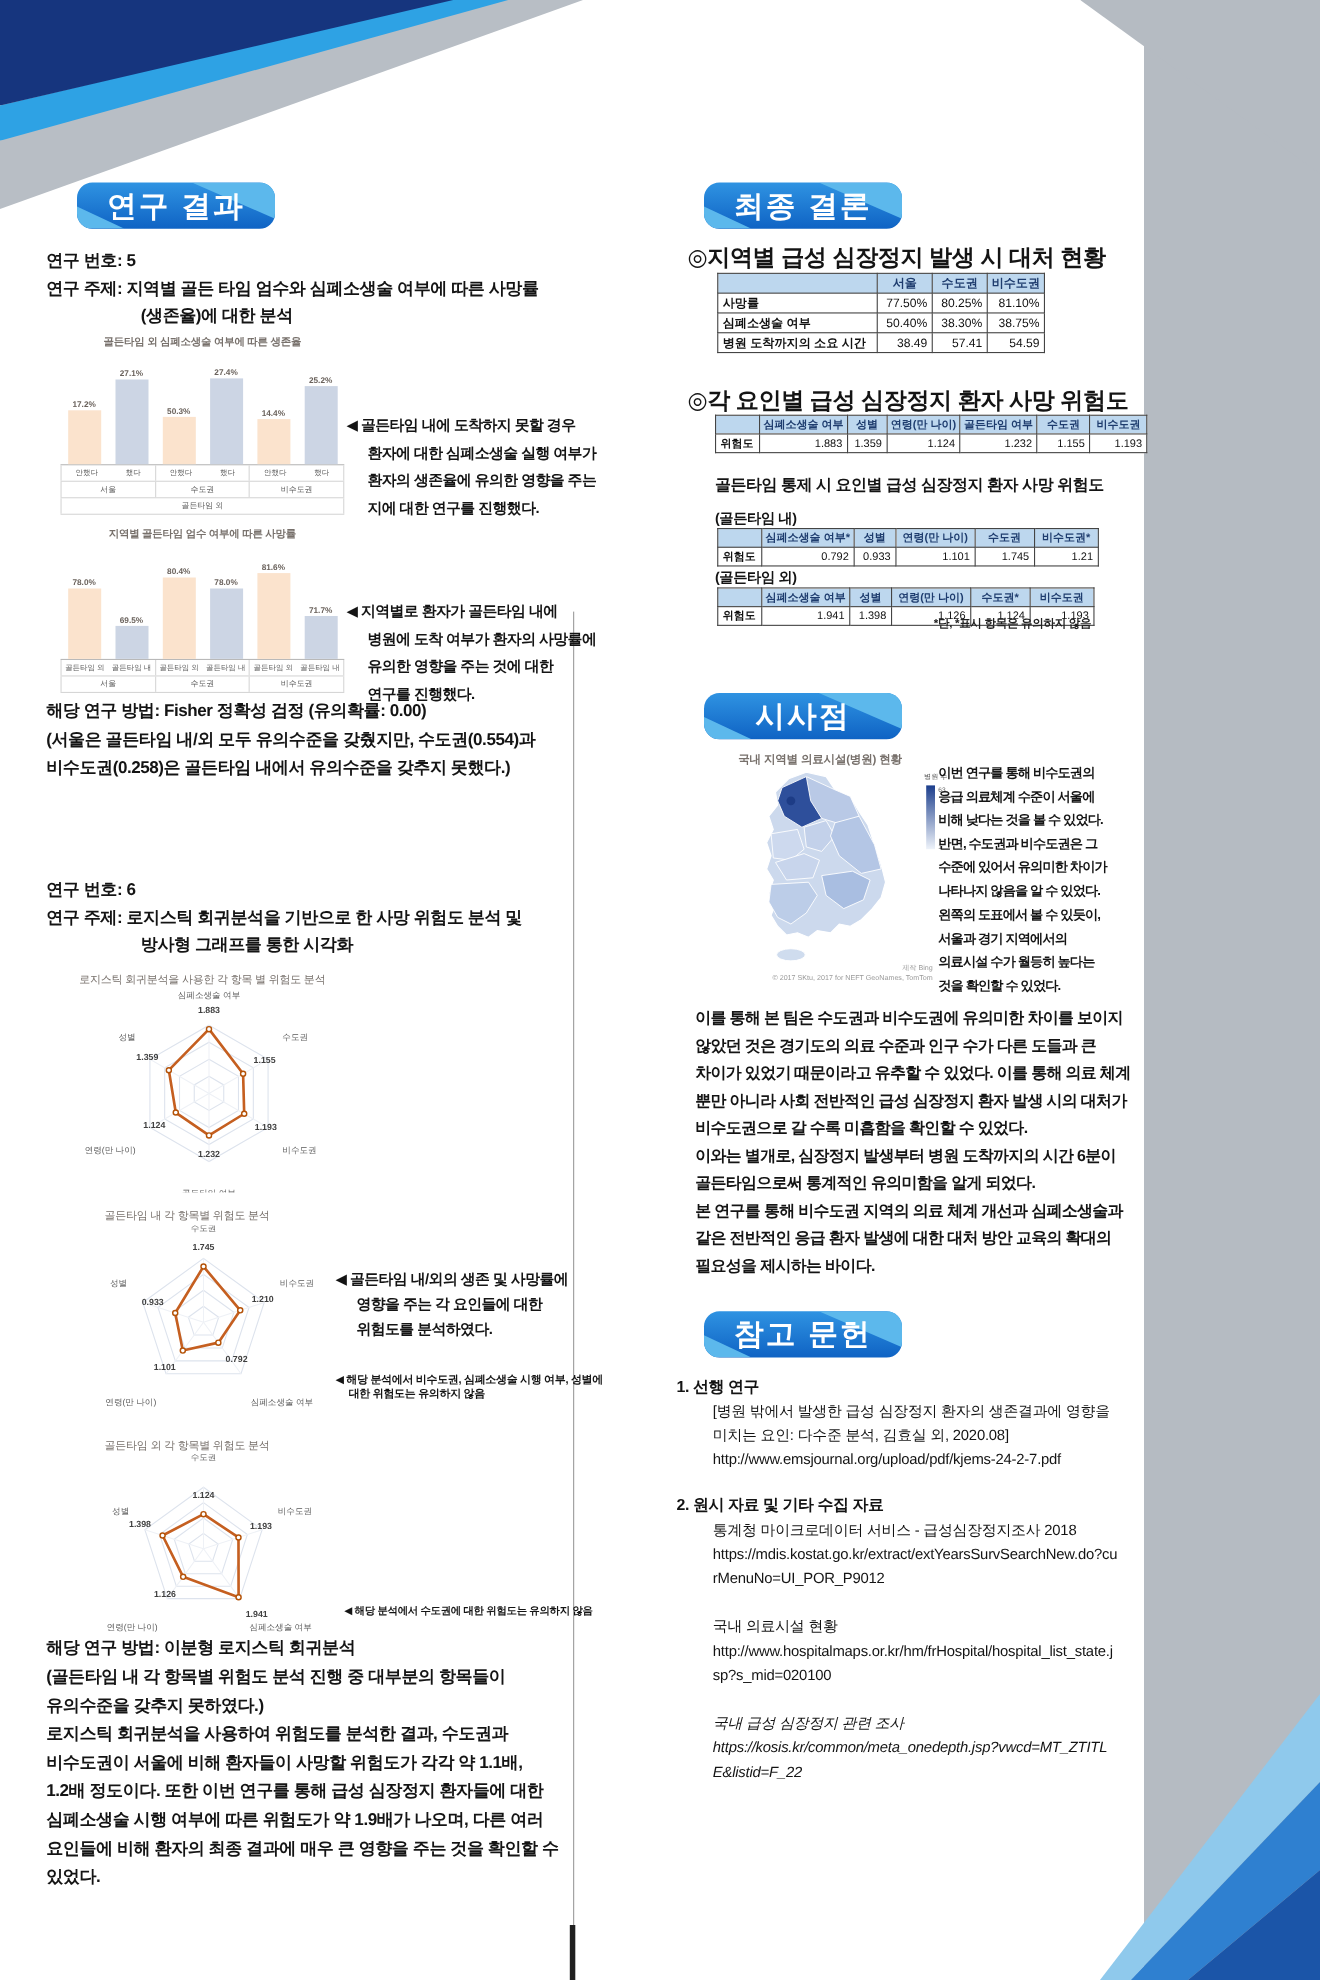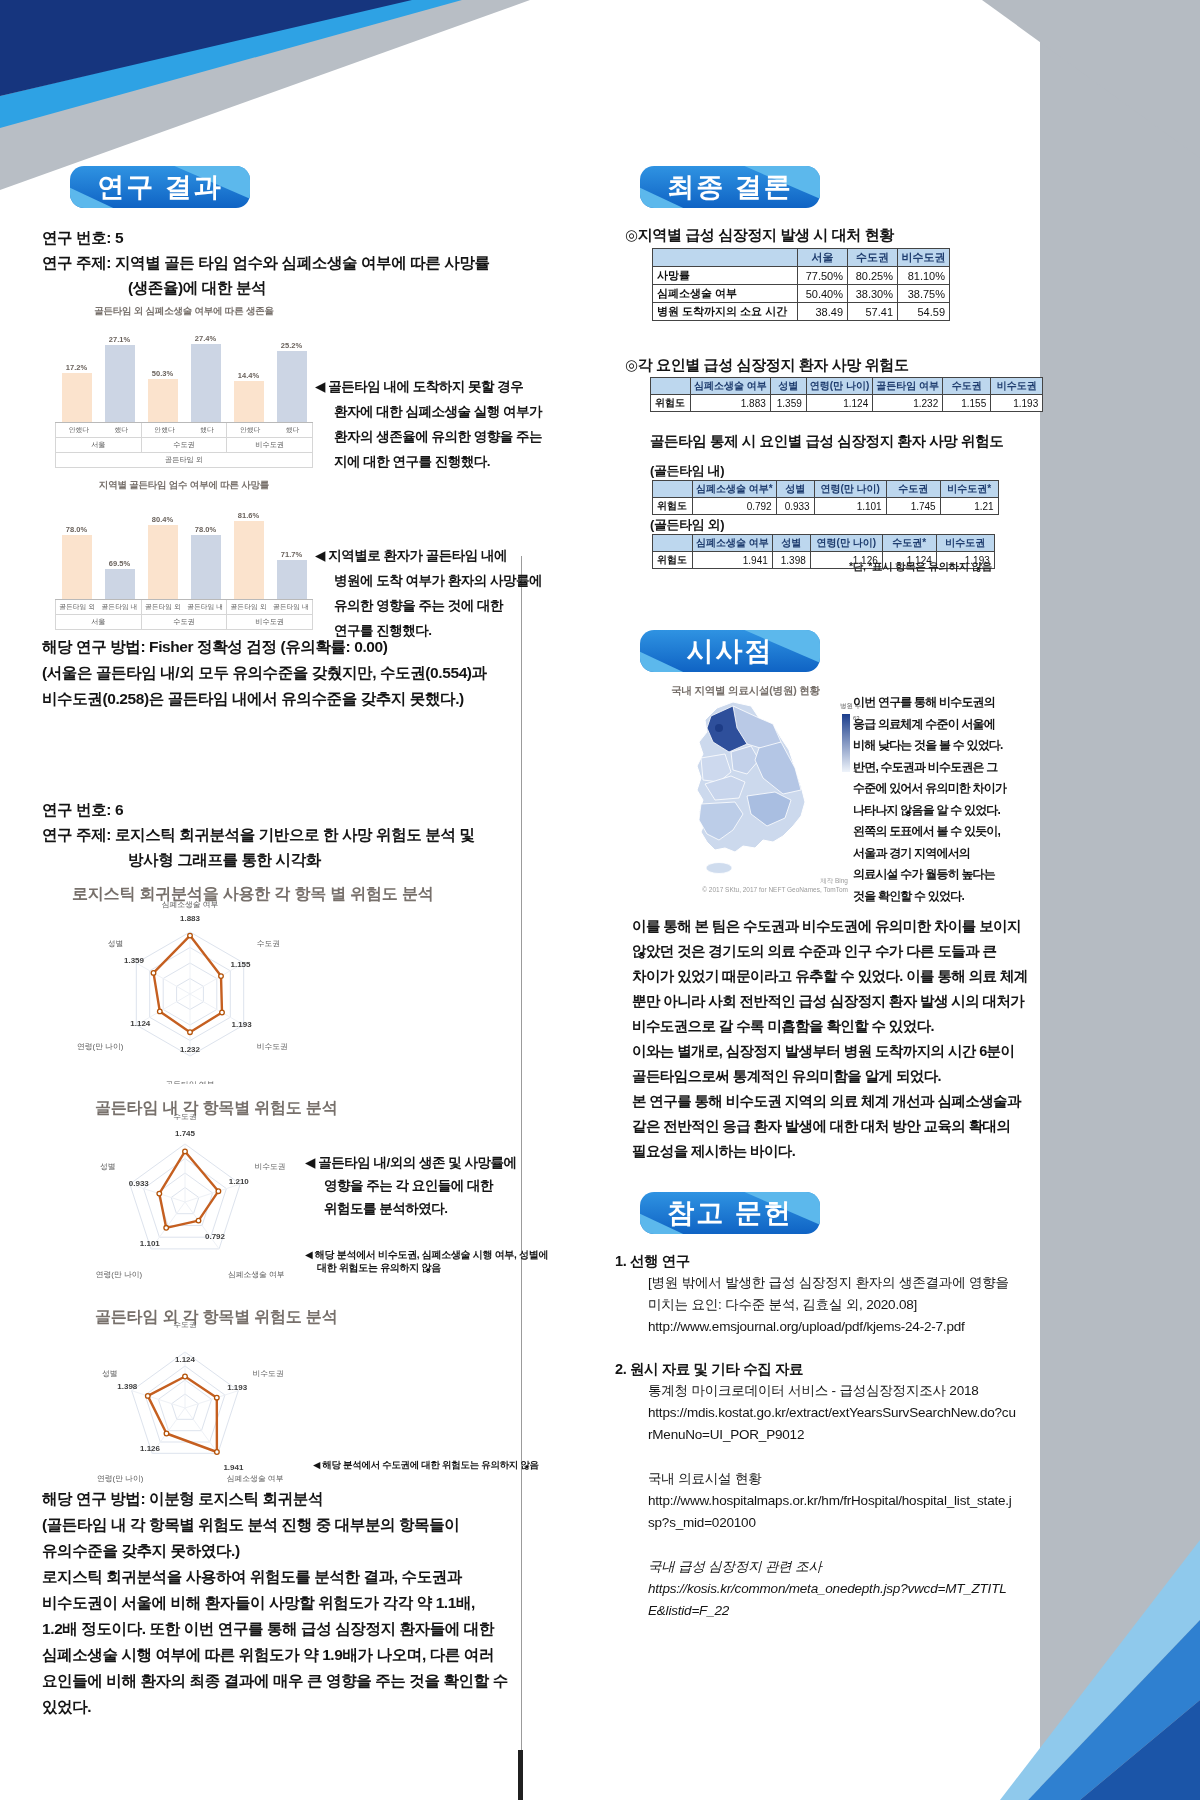--- a/index.html
+++ b/index.html
@@ -24,42 +24,42 @@
          background:linear-gradient(180deg,#2f93e2 0%,#0f63c4 100%);
          display:flex;align-items:center;justify-content:center;}
   .badge::before{content:"";position:absolute;inset:0;background:#5cb8ec;clip-path:polygon(58% 0,100% 0,100% 78%);}
   .badge::after{content:"";position:absolute;inset:0;background:#5cb8ec;clip-path:polygon(0 52%,0 100%,24% 100%);}
   .badge span{position:relative;z-index:2;color:#fff;font-size:27px;font-weight:800;letter-spacing:2px;}
   
   .txt{position:absolute;font-size:15.5px;font-weight:600;letter-spacing:-0.4px;line-height:26px;
        color:#141414;white-space:pre-line;}
   .ann{font-size:13.5px;letter-spacing:-0.5px;line-height:25px;padding-left:19px;text-indent:-19px;}
   .small-note{font-size:10px;line-height:13px;font-weight:700;letter-spacing:-0.3px;padding-left:12px;text-indent:-12px;}
-  .h-right{font-size:15px;font-weight:700;}
+  .h-right{font-size:21px;font-weight:700;}
   .h-sub{font-size:14.5px;font-weight:700;}
   .cap{font-size:13px;font-weight:600;}
   .impl-side{font-size:12px;line-height:21.5px;letter-spacing:-0.8px;}
   .impl-main{font-size:14.5px;line-height:25px;letter-spacing:-0.6px;}
   .ref-head{font-size:14.5px;}
   .ref-body{font-size:13.5px;line-height:22px;letter-spacing:-0.2px;font-weight:500;}
   
   .bchart{position:absolute;background:#fff;}
   .bchart-title{font-size:9.5px;font-weight:700;color:#77706b;text-align:center;padding:2px 0 5px;letter-spacing:-0.2px;}
   .bchart-plot{display:flex;align-items:flex-end;border-bottom:1px solid #b9b9b9;}
   .bgroup{flex:1;display:flex;justify-content:center;gap:13px;align-items:flex-end;}
   .bwrap{display:flex;flex-direction:column;align-items:center;}
   .bval{font-size:7.5px;font-weight:700;color:#6a625c;margin-bottom:1px;white-space:nowrap;}
   .bbar{width:30px;}
   .brow{display:flex;border-bottom:1px solid #d6d6d6;}
   .bcell{flex:1;display:flex;justify-content:space-around;align-items:center;font-size:6.8px;color:#595959;
          padding:2px 0;border-right:1px solid #d6d6d6;white-space:nowrap;}
   .bcell:first-child{border-left:1px solid #d6d6d6;}
   .bcell.center{justify-content:center;font-size:7.2px;}
   
-  .rtitle{position:absolute;font-size:16px;font-weight:700;color:#77706b;letter-spacing:-0.2px;}
+  .rtitle{position:absolute;font-size:10px;font-weight:400;color:#77706b;letter-spacing:-0.2px;}
   svg .rgrid{fill:none;stroke:#dde3ed;stroke-width:1;}
   svg .raxisline{stroke:#eef1f6;stroke-width:1;}
   svg .rdata{fill:none;stroke:#c55f20;stroke-width:2.4;stroke-linejoin:round;}
   svg .rdot{fill:#fff;stroke:#b45309;stroke-width:1.3;}
   svg .rv{font-size:8px;font-weight:700;fill:#3f3f3f;}
   svg .ra{font-size:7.8px;fill:#5a5a5a;}
   
   .dtable{position:absolute;border-collapse:collapse;background:#fff;table-layout:fixed;}
   .dtable th{background:#bdd7ee;color:#1e3c6e;font-weight:700;border:1px solid #444;padding:1px 3px;text-align:center;white-space:nowrap;overflow:hidden;}
   .dtable td{border:1px solid #444;padding:1px 4px;white-space:nowrap;overflow:hidden;}

